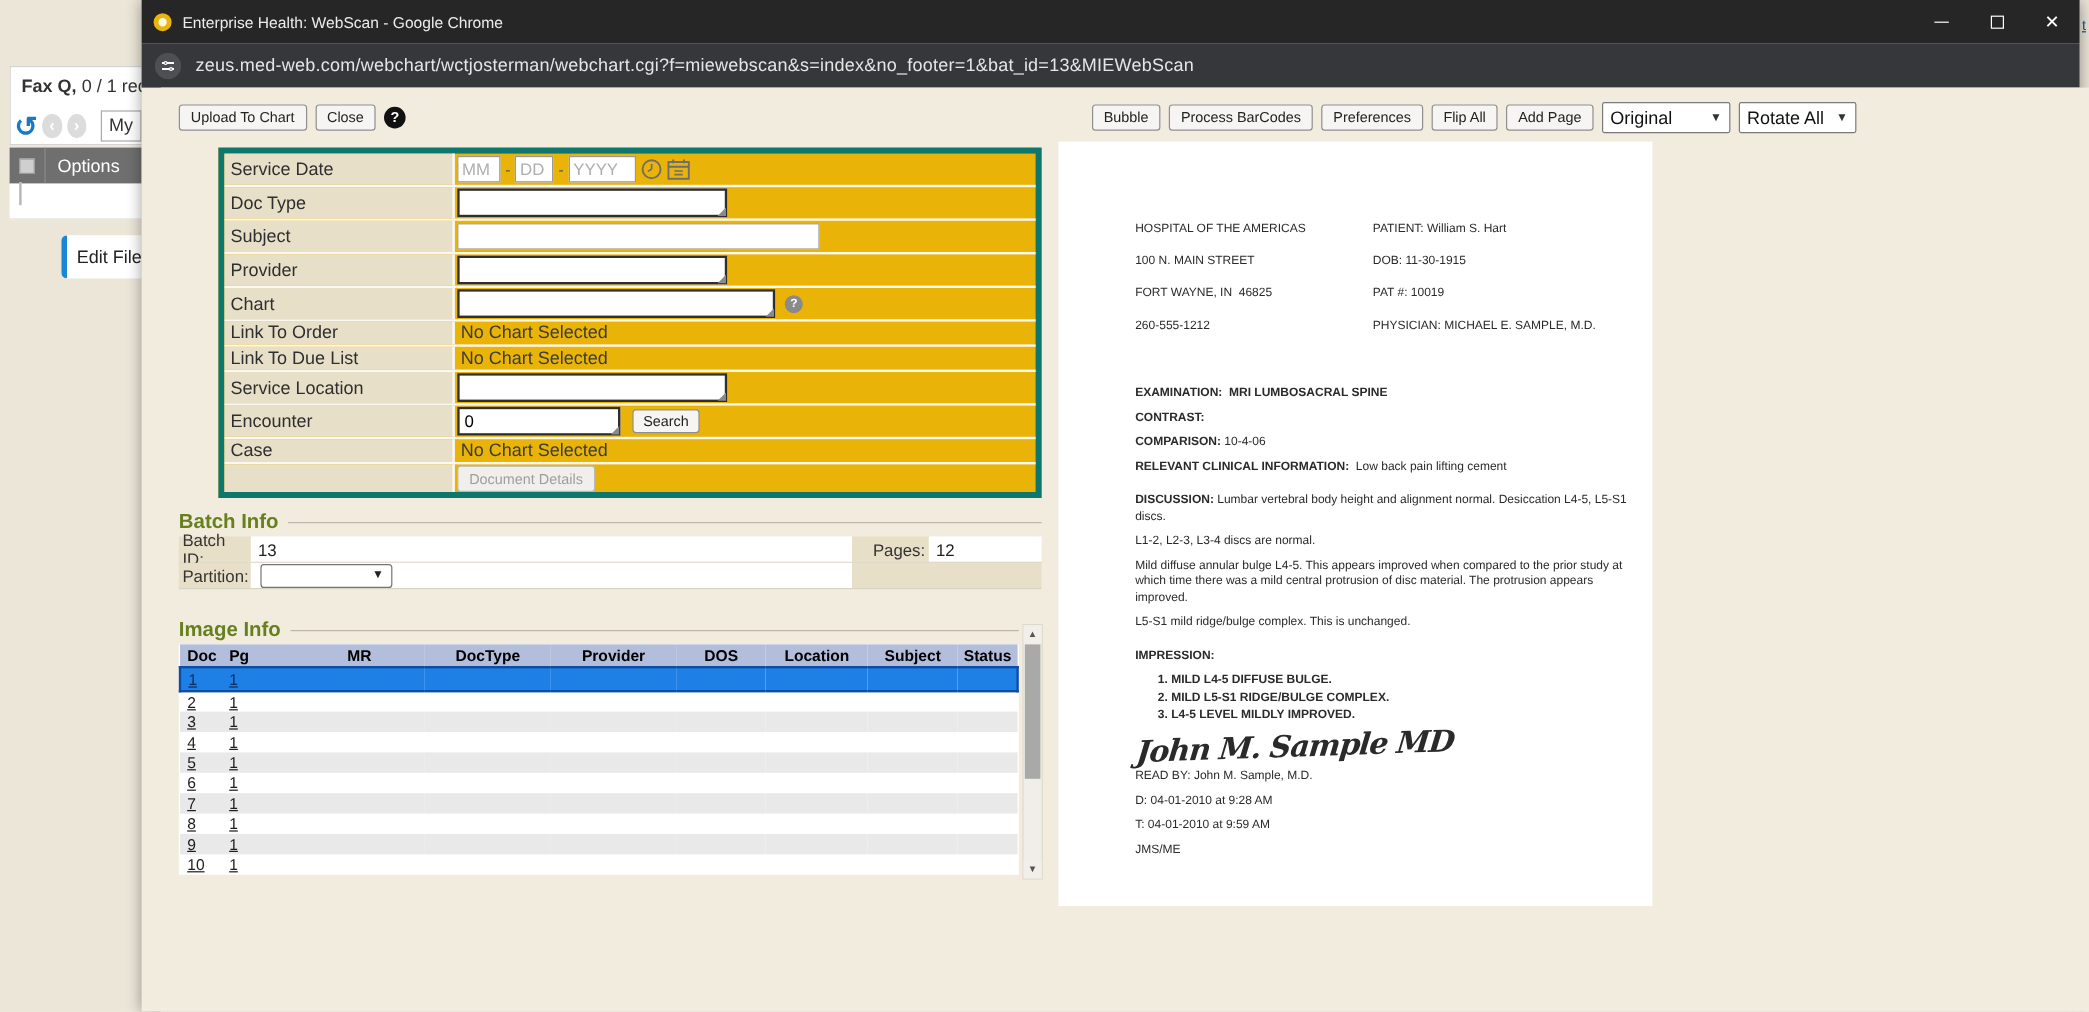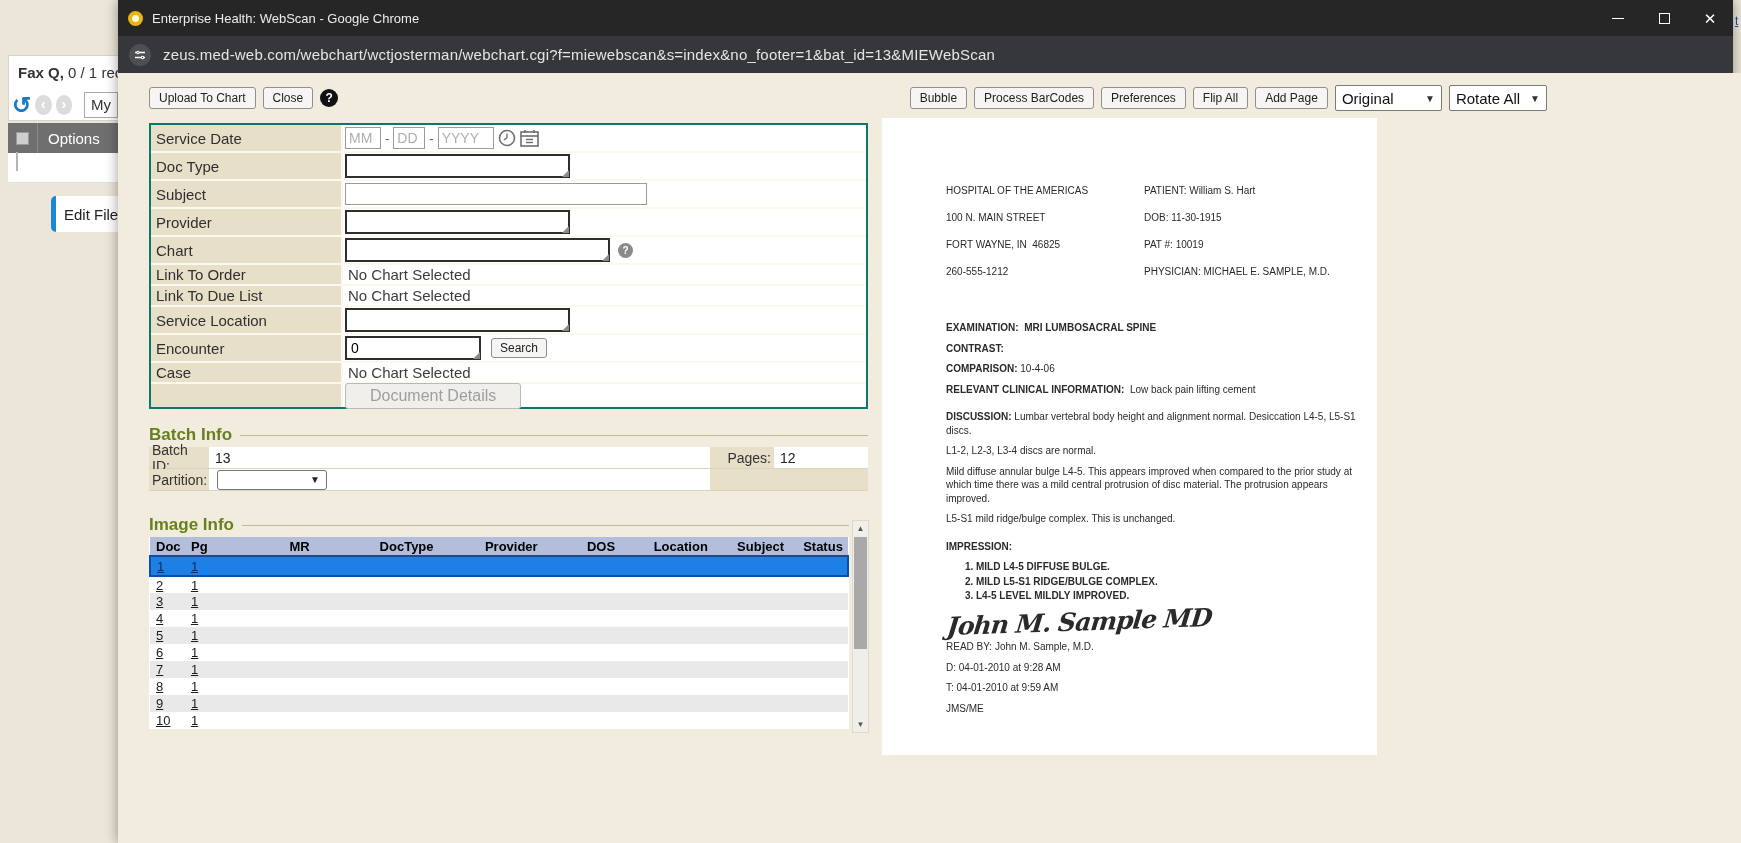--- a/index.html
+++ b/index.html
@@ -56,37 +56,37 @@
   .sel .car { font-size:10px; color:#333; }
   #zoom-select { width:107px; justify-content:space-between; }
 
   
   .sec-head { display:flex; align-items:center; height:20px; margin-bottom:2px; }
   .sec-title { color:#66801d; font-weight:bold; font-size:17px; white-space:nowrap; }
   .sec-rule { flex:1; border-top:1px solid #bdb7a4; margin-left:8px; }
 
   
   #index-section { left:15px; top:50px; width:719px; }
-  #index-table { border:2px solid #0f766e; background:#ffffff; }
+  #index-table { border:5px solid #0f766e; background:#eab308;margin-left:33px; }
   .frow { display:flex; border-bottom:2px solid #fbf8ef; }
   .frow:last-child { border-bottom:none; }
   .h28 { height:28px; } .h21 { height:21px; } .h23 { height:23px; }
   .flabel { width:192px; background:#e7dfc8; font-size:15px; color:#2f2f2f; display:flex; align-items:center; padding-left:5px; border-right:2px solid #fbf8ef; flex:0 0 192px; }
   .fval { flex:1; display:flex; align-items:center; padding-left:2px; gap:4px; }
   .inp-dark { border:2px solid #2e2e2e; background:#fff; height:24px; position:relative; font-size:14px; padding:1px 4px; font-family:"Liberation Sans",sans-serif; resize:none; overflow:hidden; }
   .grip { position:absolute; right:1px; bottom:1px; width:0; height:0; border-left:7px solid transparent; border-bottom:7px solid #8a8a8a; }
   .wrap-dark { position:relative; }
   .inp-plain { border:1px solid #9a9a9a; background:#fff; height:22px; font-size:14px; padding:1px 4px; font-family:"Liberation Sans",sans-serif; }
   .inp-date { border:1px solid #9a9a9a; background:#fff; height:22px; font-size:14px; padding:1px 3px; font-family:"Liberation Sans",sans-serif; color:#222; }
   .inp-date::placeholder { color:#aeaeae; }
   .date-dash { color:#555; font-size:13px; }
   .nochart { font-size:15px; color:#3c3c3c; padding-left:3px; }
   .help-gray { width:15px; height:15px; border-radius:50%; background:#8a8a8a; color:#fff; font-weight:bold; font-size:10px; text-align:center; line-height:15px; margin-left:4px; }
   .btn-sm { background:#f6f5f3; border:1px solid #8f8f8f; border-radius:3px; font-size:12px; color:#222; padding:2px 8px; font-family:"Liberation Sans",sans-serif; }
-  .btn-disabled { background:#f0efeb; border:1px solid #b9b9b9; border-radius:3px; font-size:16px; color:#9e9e9e; padding:3px 24px; }
+  .btn-disabled { background:#f0efeb; border:1px solid #b9b9b9; border-radius:3px; font-size:12px; color:#9e9e9e; padding:3px 9px; }
 
   
   #batch-section { left:15px; top:352px; width:719px; }
   .brow { display:flex; height:22px; border-bottom:1px solid #d9d3c2; }
   .bl { background:#e7dfc8; font-size:14px; color:#333; display:flex; align-items:center; }
   .bl-left { width:60px; flex:0 0 60px; padding-left:3px; }
   .bl-right { width:64px; flex:0 0 64px; justify-content:flex-end; padding-right:3px; }
   .bv { background:#fff; font-size:14px; color:#222; display:flex; align-items:center; padding-left:6px; }
   .bv-main { flex:1; }
   .bv-right { width:94px; flex:0 0 94px; }

